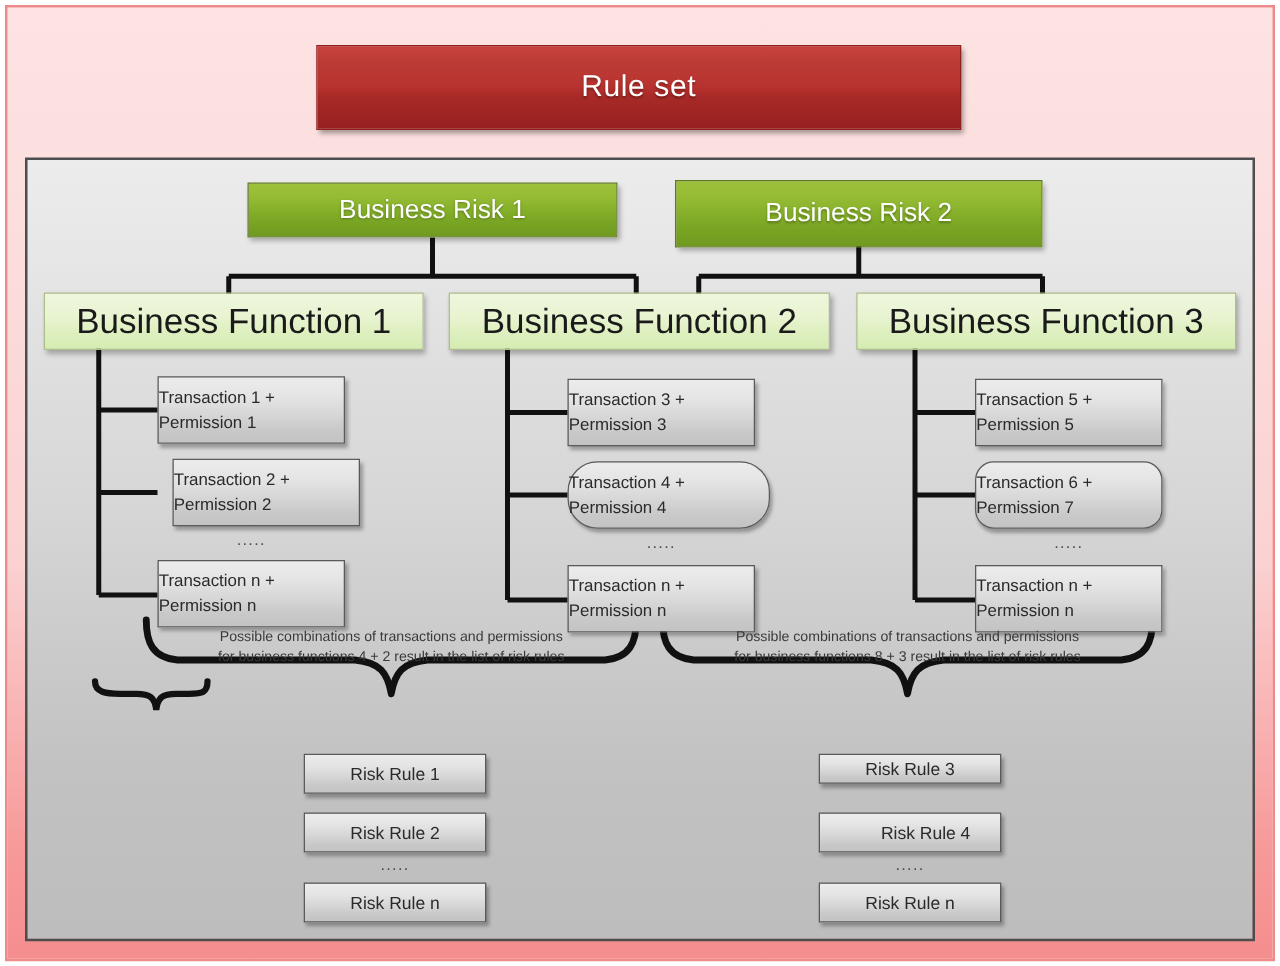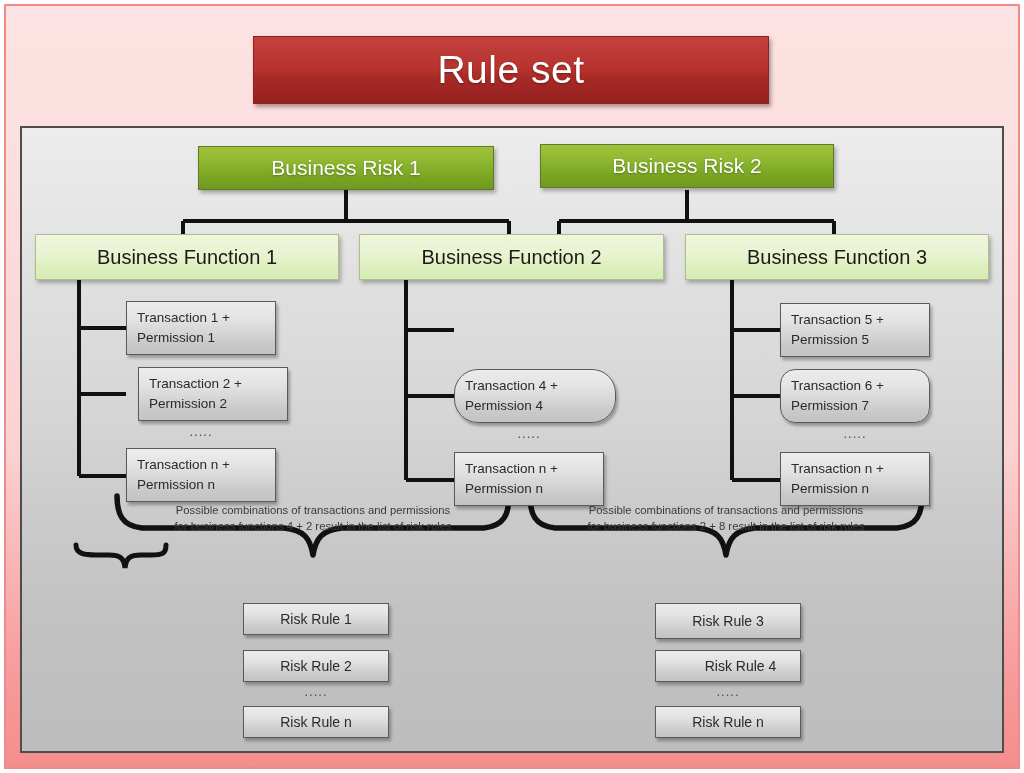--- a/index.html
+++ b/index.html
@@ -22,21 +22,21 @@
   
   .title-bar{
     position:absolute;left:253px;top:36px;width:516px;height:68px;
     box-sizing:border-box;
     border:1px solid #8f2020;
     background:linear-gradient(180deg,#c8423c 0%,#bc3b36 20%,#b8332f 48%,#a92a27 60%,#952120 100%);
     box-shadow:2px 3px 4px rgba(0,0,0,.35);
     display:flex;align-items:center;justify-content:center;
   }
   .title-bar span{
-    color:#ffffff;font-size:39px;font-weight:400;letter-spacing:.5px;
+    color:#ffffff;font-size:24px;font-weight:400;letter-spacing:.5px;
     text-shadow:0 1px 2px rgba(0,0,0,.35);
   }
   
   .panel{
     position:absolute;left:20px;top:126px;width:984px;height:627px;
     box-sizing:border-box;
     border:2px solid #4d4d4d;
     background:linear-gradient(180deg,#ececec 0%,#e7e7e7 12%,#dedede 28%,#d6d6d6 45%,#cbcbcb 62%,#c2c2c2 78%,#bdbdbd 100%);
     overflow:hidden;
   }
@@ -50,28 +50,28 @@
     background:linear-gradient(180deg,#9ec13c 0%,#94ba33 28%,#82ad28 55%,#78a423 75%,#6f9a20 100%);
     box-shadow:2px 3px 4px rgba(0,0,0,.3);
   }
   .risk-box span{color:#fff;font-size:21px;text-shadow:0 1px 2px rgba(0,0,0,.3);}
 
   .func-box{
     border:1px solid #aebf8e;
     background:linear-gradient(180deg,#eef6dd 0%,#e9f4d2 40%,#ddefbe 72%,#d6ecb2 100%);
     box-shadow:2px 3px 4px rgba(0,0,0,.28);
   }
-  .func-box span{color:#1a1a1a;font-size:20px;}
+  .func-box span{color:#1a1a1a;font-size:28px;}
 
   .tp-box{
     border:1px solid #5a5a5a;
     background:linear-gradient(180deg,#ececec 0%,#e4e4e4 30%,#d6d6d6 58%,#c9c9c9 80%,#c3c3c3 100%);
     box-shadow:2px 3px 3px rgba(0,0,0,.3);
     flex-direction:column;align-items:flex-start;justify-content:center;
-    padding-left:10px;
+    padding-left:0;
   }
   .tp-box span{display:block;color:#2a2a2a;font-size:13.5px;line-height:1.45;}
 
   .rule-box{
     border:1px solid #5a5a5a;
     background:linear-gradient(180deg,#ececec 0%,#e4e4e4 30%,#d6d6d6 58%,#c9c9c9 80%,#c3c3c3 100%);
     box-shadow:2px 3px 3px rgba(0,0,0,.3);
   }
   .rule-box span{color:#2a2a2a;font-size:14px;}
 
@@ -151,21 +151,21 @@
                  C 695 402 701 410 704 427
                  C 707 410 713 402 733 400
                  L 875 400
                  C 895 398 900 386 900 368"></path>
       </g>
     </svg>
 
     <div class="node risk-box" style="left:176px;top:18px;width:296px;height:44px;">
       <span>Business Risk 1</span>
     </div>
-    <div class="node risk-box" style="left:518px;top:16px;width:294px;height:44px;">
+    <div class="node risk-box" style="left:518px;top:16px;width:294px;height:54px;">
       <span>Business Risk 2</span>
     </div>
 
     <div class="node func-box" style="left:13px;top:106px;width:304px;height:46px;">
       <span>Business Function 1</span>
     </div>
     <div class="node func-box" style="left:337px;top:106px;width:305px;height:46px;">
       <span>Business Function 2</span>
     </div>
     <div class="node func-box" style="left:663px;top:106px;width:304px;height:46px;">
@@ -179,20 +179,24 @@
     <div class="node tp-box" style="left:104px;top:239px;width:150px;height:54px;margin-left:12px;">
       <span>Transaction 2 +</span>
       <span>Permission 2</span>
     </div>
     <div class="ellipsis" style="left:104px;top:296px;width:150px;">.....</div>
     <div class="node tp-box" style="left:104px;top:320px;width:150px;height:54px;">
       <span>Transaction n +</span>
       <span>Permission n</span>
     </div>
 
+    <div class="node tp-box" style="left:432px;top:175px;width:150px;height:54px;">
+      <span>Transaction 3 +</span>
+      <span>Permission 3</span>
+    </div>
     <div class="node tp-box" style="left:432px;top:241px;width:162px;height:54px;border-radius:24px;">
       <span>Transaction 4 +</span>
       <span>Permission 4</span>
     </div>
     <div class="ellipsis" style="left:432px;top:298px;width:150px;">.....</div>
     <div class="node tp-box" style="left:432px;top:324px;width:150px;height:54px;">
       <span>Transaction n +</span>
       <span>Permission n</span>
     </div>
 
@@ -209,35 +213,35 @@
       <span>Transaction n +</span>
       <span>Permission n</span>
     </div>
 
     <div class="caption" style="left:95px;top:374px;width:392px;">
       <span>Possible combinations of transactions and permissions</span>
       <span>for business functions 4 + 2 result in the list of risk rules</span>
     </div>
     <div class="caption" style="left:508px;top:374px;width:392px;">
       <span>Possible combinations of transactions and permissions</span>
-      <span>for business functions 2 + 8 result in the list of risk rules</span>
+      <span>for business functions 8 + 3 result in the list of risk rules</span>
     </div>
 
     <div class="node rule-box" style="left:221px;top:475px;width:146px;height:32px;">
       <span>Risk Rule 1</span>
     </div>
     <div class="node rule-box" style="left:221px;top:522px;width:146px;height:32px;">
       <span>Risk Rule 2</span>
     </div>
     <div class="ellipsis" style="left:221px;top:556px;width:146px;">.....</div>
     <div class="node rule-box" style="left:221px;top:578px;width:146px;height:32px;">
       <span>Risk Rule n</span>
     </div>
 
-    <div class="node rule-box" style="left:633px;top:475px;width:146px;height:36px;">
+    <div class="node rule-box" style="left:633px;top:475px;width:146px;height:24px;">
       <span>Risk Rule 3</span>
     </div>
     <div class="node rule-box" style="left:633px;top:522px;width:146px;height:32px;padding-left:25px;">
       <span>Risk Rule 4</span>
     </div>
     <div class="ellipsis" style="left:633px;top:556px;width:146px;">.....</div>
     <div class="node rule-box" style="left:633px;top:578px;width:146px;height:32px;">
       <span>Risk Rule n</span>
     </div>
 

